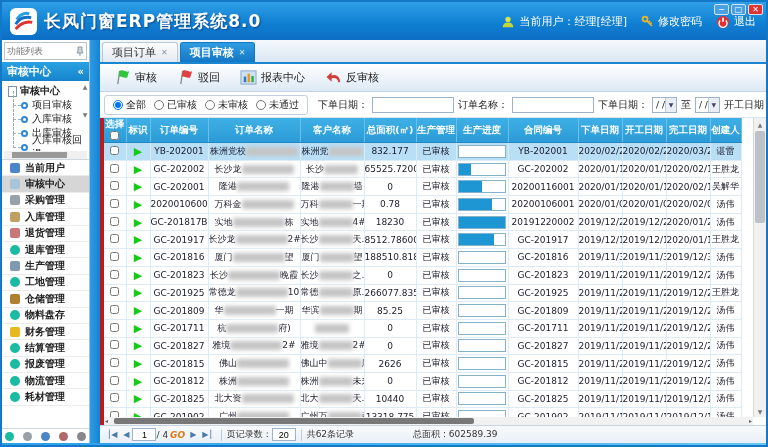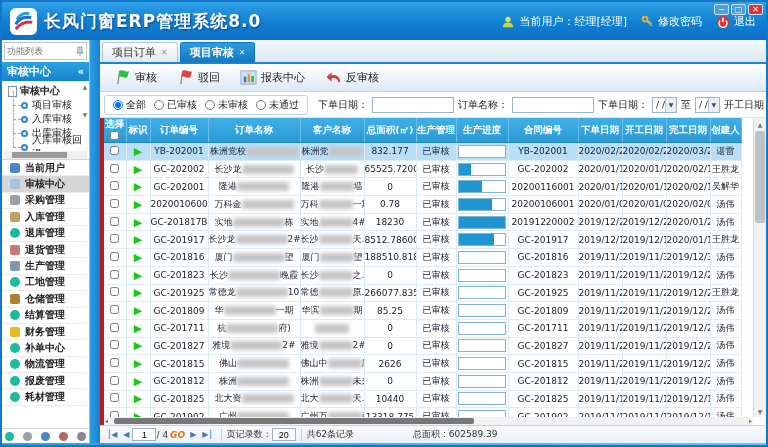--- a/index.html
+++ b/index.html
@@ -223,58 +223,58 @@
         </div>
         <div class="module">
           <span class="mic sq" style="background: rgb(152, 160, 168);"></span>
           <span>采购管理</span>
         </div>
         <div class="module">
           <span class="mic sq" style="background: rgb(192, 160, 96);"></span>
           <span>入库管理</span>
         </div>
         <div class="module">
+          <span class="mic sq" style="background: rgb(200, 120, 120);"></span>
+          <span>退货管理</span>
+        </div>
+        <div class="module">
           <span class="mic " style="background: rgb(26, 187, 160);"></span>
           <span>退库管理</span>
         </div>
         <div class="module">
-          <span class="mic sq" style="background: rgb(200, 120, 120);"></span>
-          <span>退货管理</span>
-        </div>
-        <div class="module">
           <span class="mic sq" style="background: rgb(128, 152, 176);"></span>
           <span>生产管理</span>
         </div>
         <div class="module">
           <span class="mic " style="background: rgb(26, 187, 160);"></span>
           <span>工地管理</span>
         </div>
         <div class="module">
           <span class="mic sq" style="background: rgb(176, 128, 48);"></span>
           <span>仓储管理</span>
         </div>
         <div class="module">
           <span class="mic " style="background: rgb(26, 187, 160);"></span>
-          <span>结算管理</span>
+          <span>物料盘存</span>
         </div>
         <div class="module">
           <span class="mic sq" style="background: rgb(232, 184, 32);"></span>
           <span>财务管理</span>
         </div>
         <div class="module">
           <span class="mic " style="background: rgb(26, 187, 160);"></span>
-          <span>补单中心</span>
+          <span>结算管理</span>
+        </div>
+        <div class="module">
+          <span class="mic " style="background: rgb(26, 187, 160);"></span>
+          <span>报废管理</span>
         </div>
         <div class="module">
           <span class="mic " style="background: rgb(26, 187, 160);"></span>
           <span>物流管理</span>
-        </div>
-        <div class="module">
-          <span class="mic " style="background: rgb(26, 187, 160);"></span>
-          <span>报废管理</span>
         </div>
         <div class="module">
           <span class="mic " style="background: rgb(26, 187, 160);"></span>
           <span>耗材管理</span>
         </div>
       </div>
     <div class="side-foot" id="sideFoot">
         <span class="fic" style="background: rgb(26, 187, 160);"></span>
         <span class="fic" style="background: rgb(152, 160, 168);"></span>
         <span class="fic" style="background: rgb(74, 134, 200);"></span>

